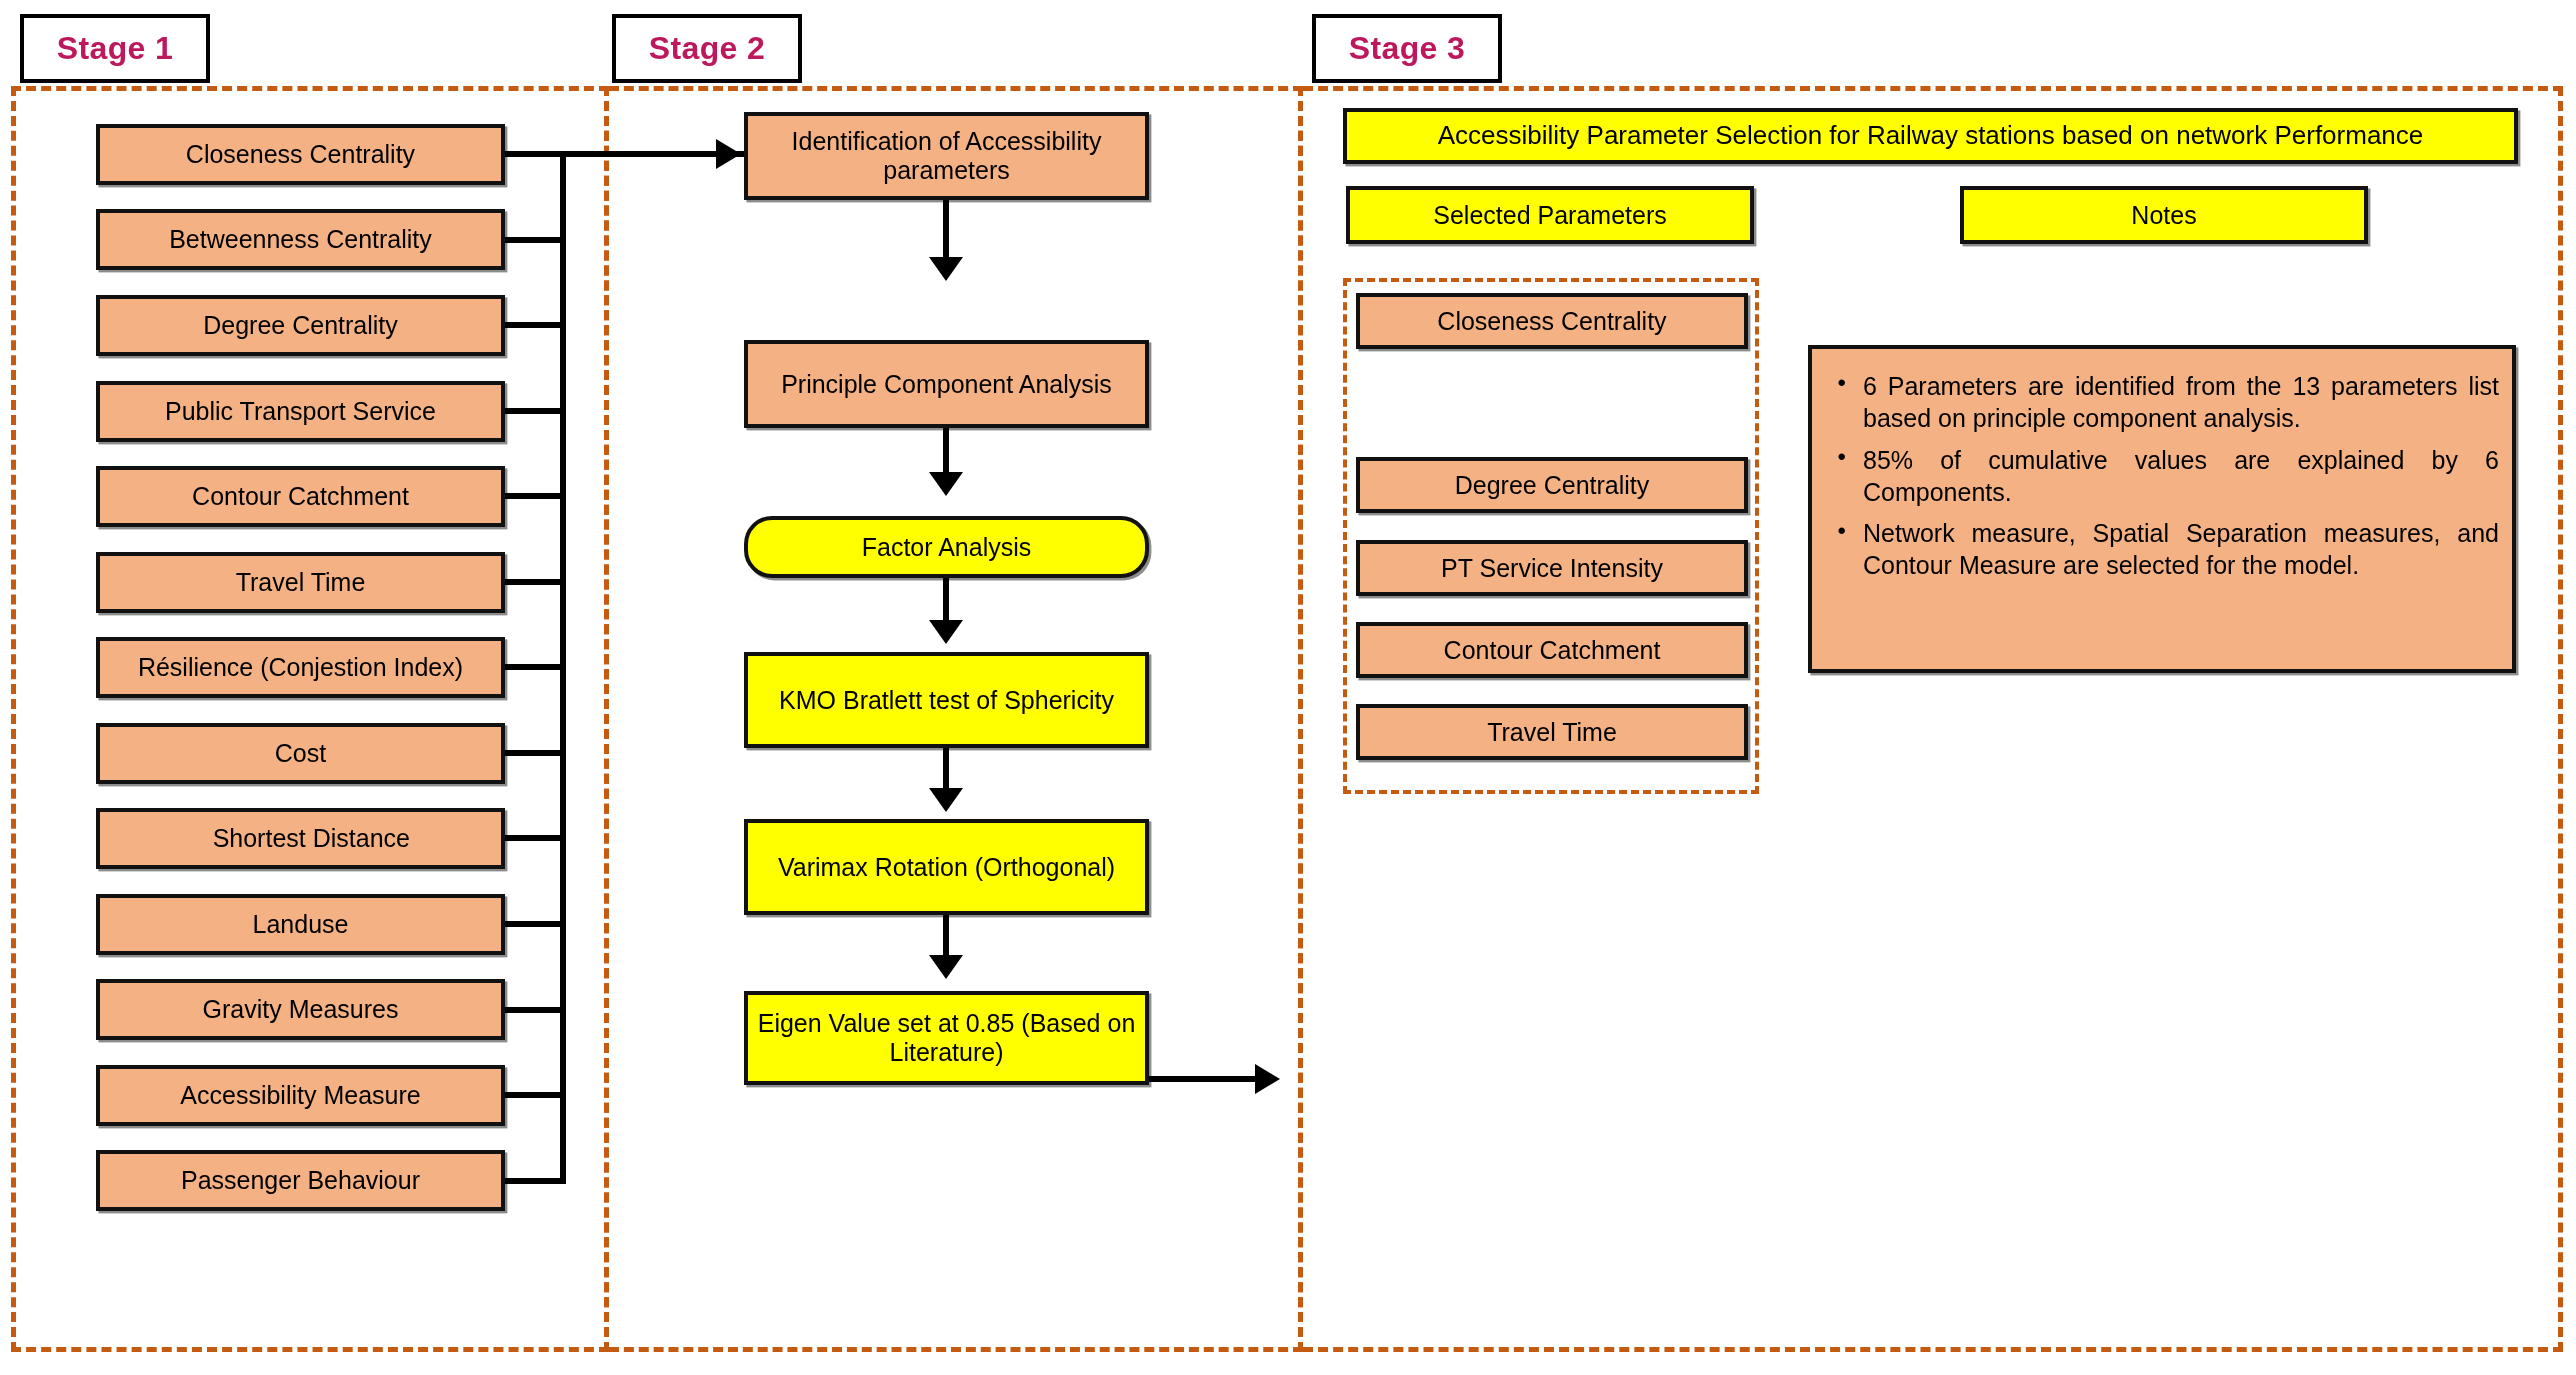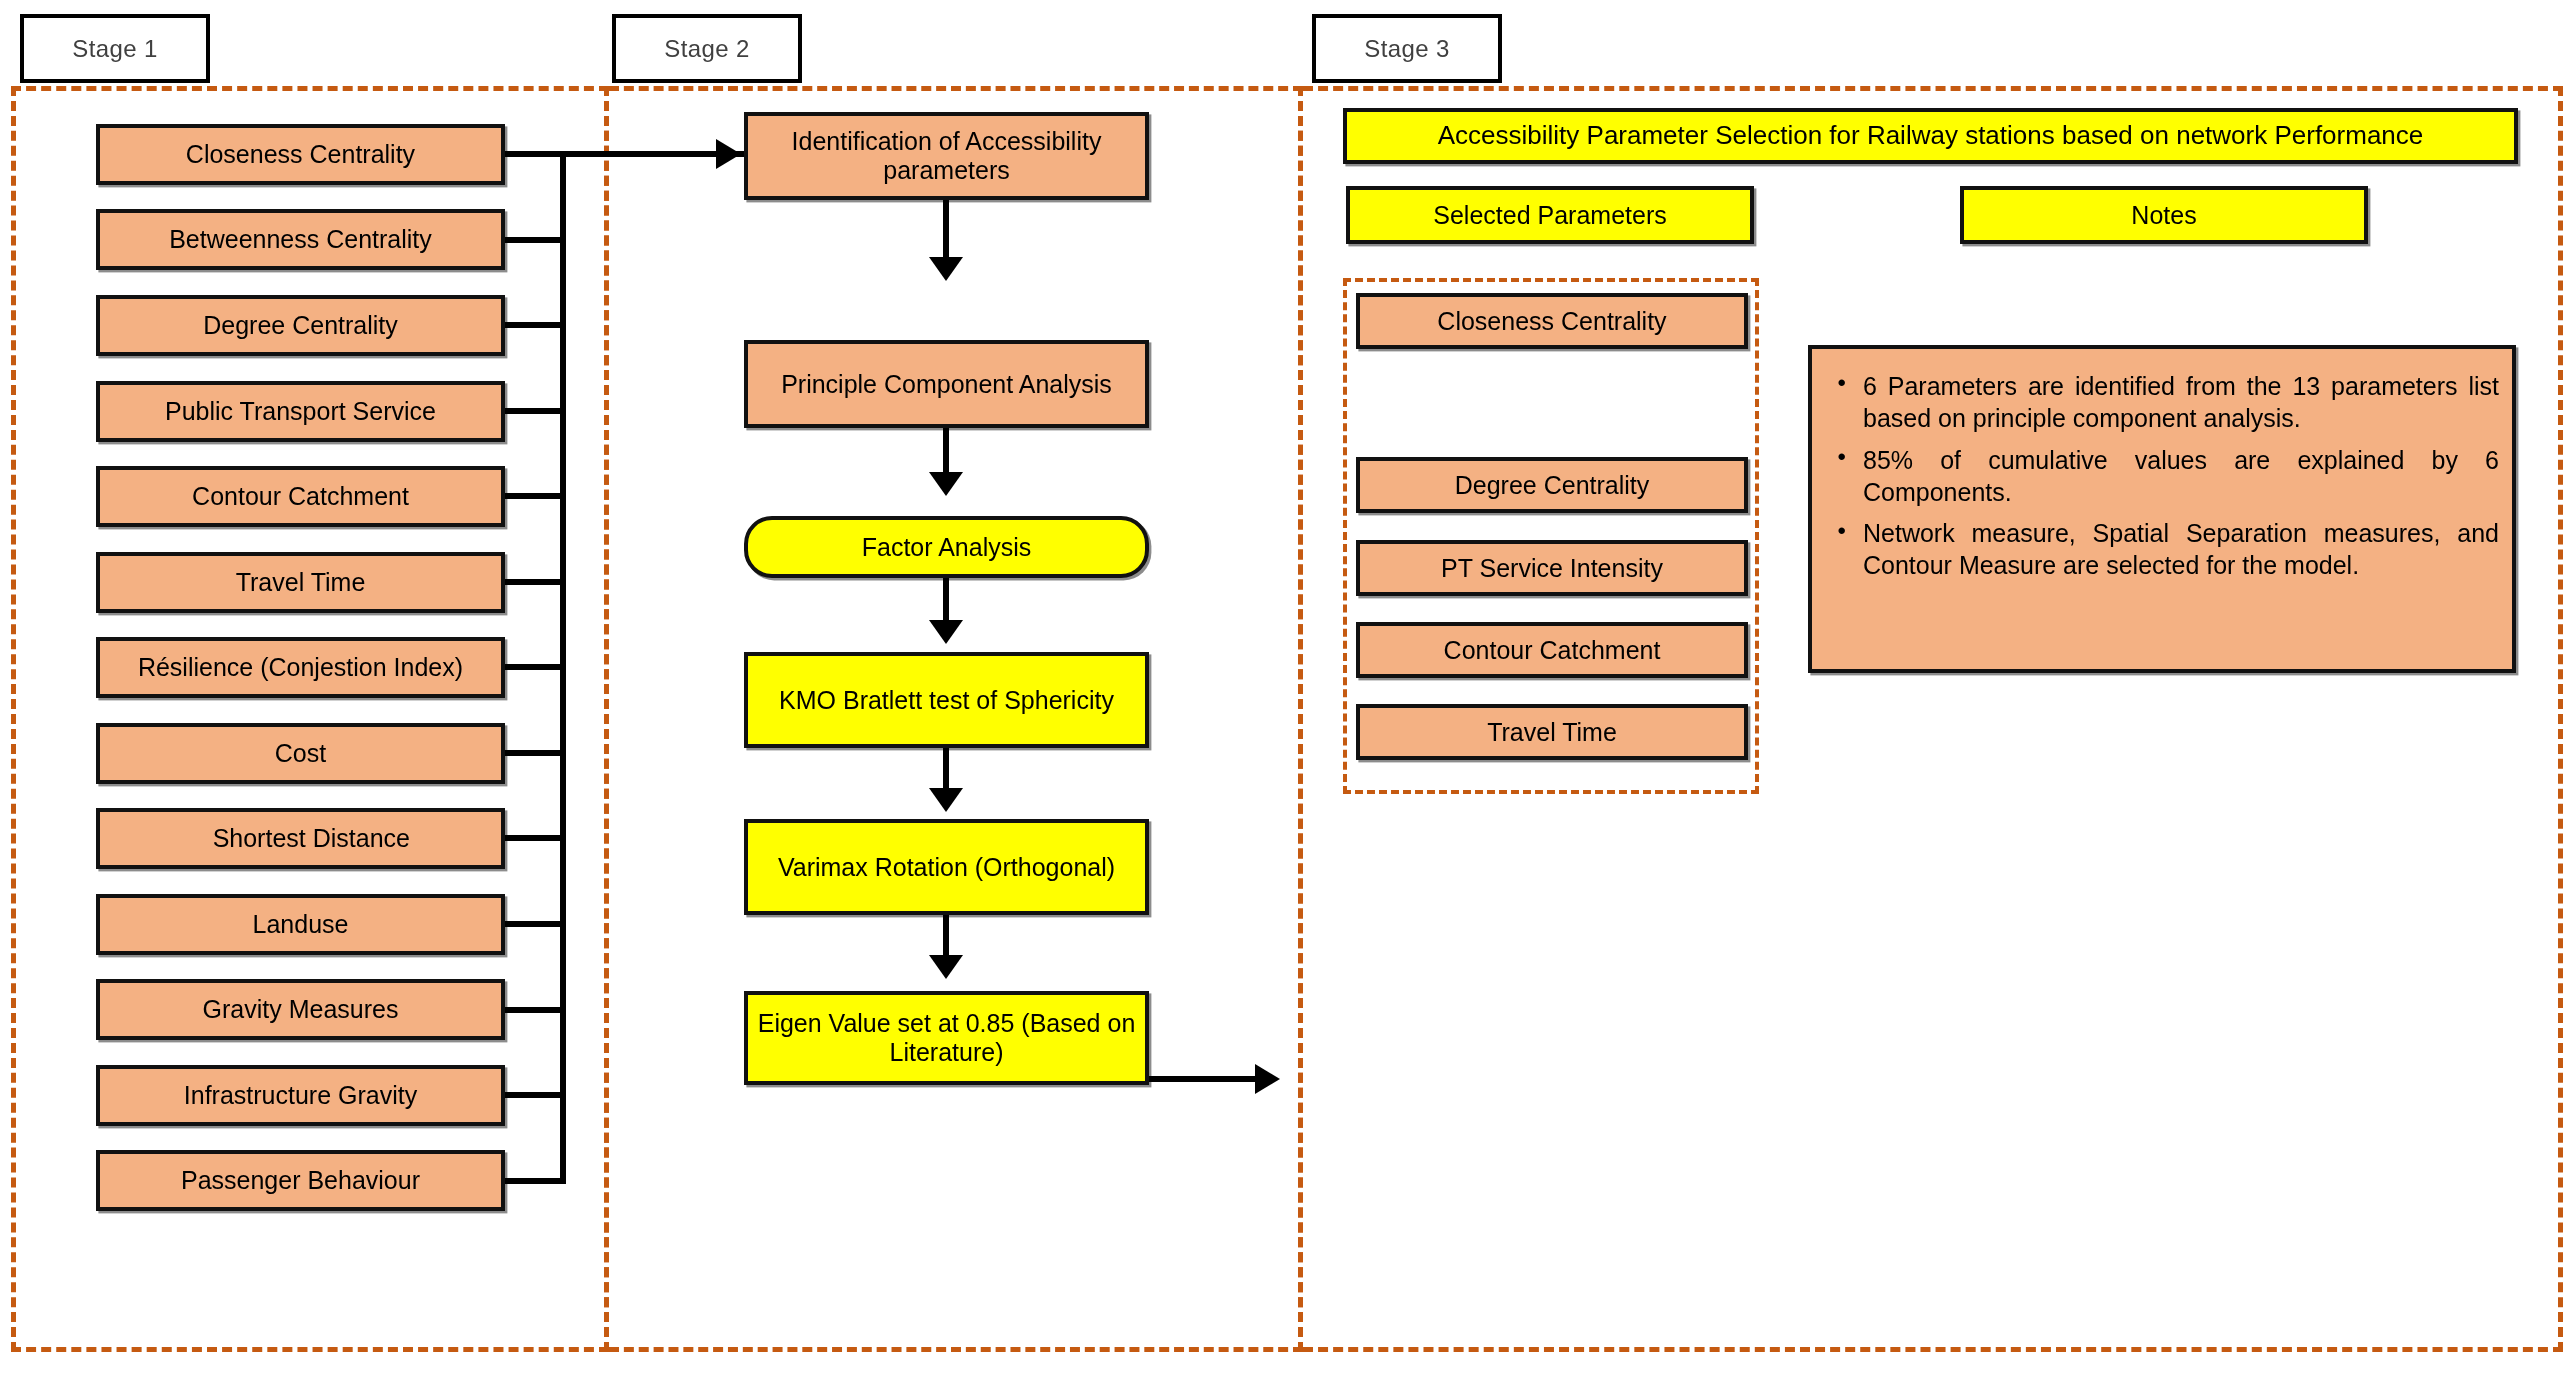--- a/index.html
+++ b/index.html
@@ -16,23 +16,23 @@
   }
 
   
   .stage-tab{
     position:absolute;
     background:#ffffff;
     border:4px solid #000000;
     display:flex;
     align-items:center;
     justify-content:center;
-    font-size:24px;
-    font-weight:normal;
-    color:#404040;
+    font-size:32px;
+    font-weight:bold;
+    color:#be185d;
     letter-spacing:0.4px;
     box-sizing:border-box;
     z-index:6;
   }
 
   
   .stage-panel{
     position:absolute;
     box-sizing:border-box;
     border:5.6px dashed #C55A11;
@@ -170,21 +170,21 @@
   <div class="box orange" style="left:96px; top:808px; width:409px; height:61px;padding-left:28px;">
     <span>Shortest Distance</span>
   </div>
   <div class="box orange" style="left:96px; top:894px; width:409px; height:61px;">
     <span>Landuse</span>
   </div>
   <div class="box orange" style="left:96px; top:979px; width:409px; height:61px;">
     <span>Gravity Measures</span>
   </div>
   <div class="box orange" style="left:96px; top:1065px; width:409px; height:61px;">
-    <span>Infrastructure Gravity</span>
+    <span>Accessibility Measure</span>
   </div>
   <div class="box orange" style="left:96px; top:1150px; width:409px; height:61px;">
     <span>Passenger Behaviour</span>
   </div>
 
   <div class="hline" style="left:504px; top:151px;  width:62px;"></div>
   <div class="hline" style="left:504px; top:237px;  width:62px;"></div>
   <div class="hline" style="left:504px; top:322px;  width:62px;"></div>
   <div class="hline" style="left:504px; top:408px;  width:62px;"></div>
   <div class="hline" style="left:504px; top:493px;  width:62px;"></div>

